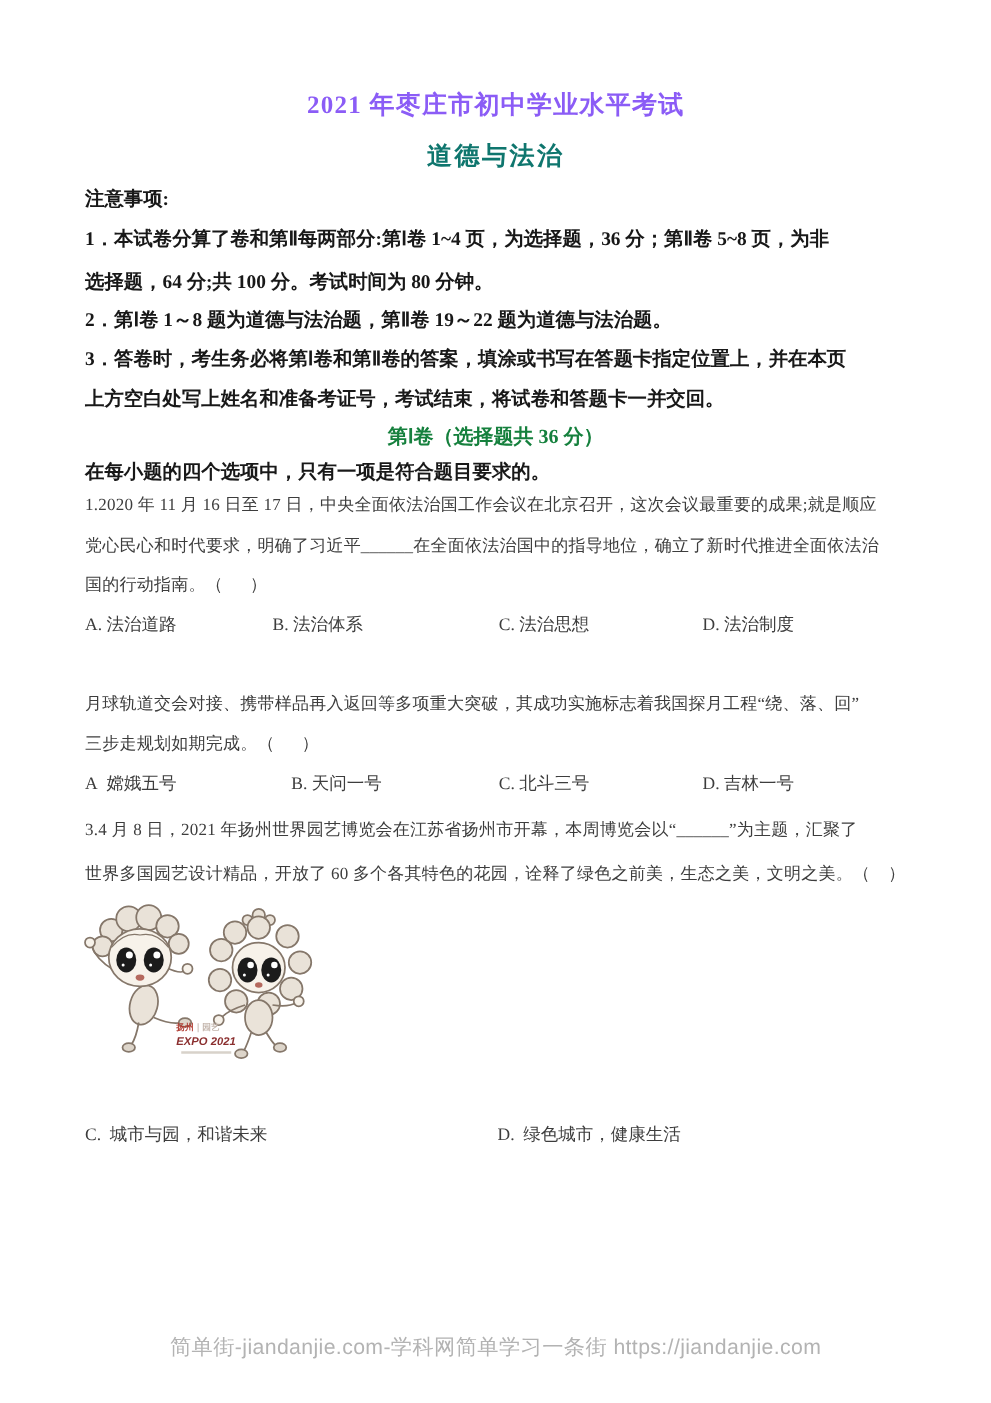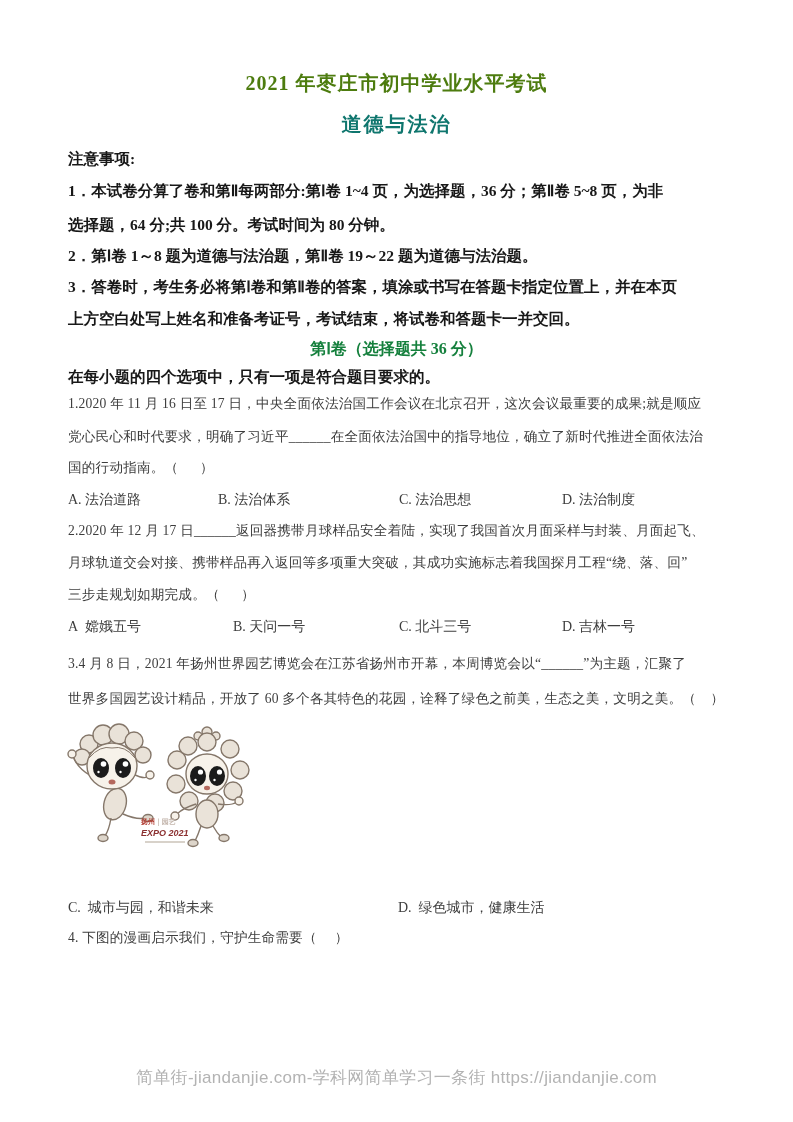--- a/index.html
+++ b/index.html
@@ -1,19 +1,19 @@
 <!DOCTYPE html>
 <html><head>
 <meta charset="utf-8">
 <style>
   html,body{margin:0;padding:0;background:#ffffff;}
   .page{position:relative;width:793px;height:1122px;background:#ffffff;overflow:hidden;
         font-family:"Liberation Serif", serif;color:#1c1c1c;}
   .center{position:absolute;left:0;right:0;text-align:center;white-space:nowrap;}
-  .doc-title{top:70px;font-size:20px;font-weight:bold;letter-spacing:1px;color:#4d7c0f;}
+  .doc-title{top:70px;font-size:20px;font-weight:bold;letter-spacing:1px;color:#8b5cf6;}
   .doc-subtitle{top:111px;font-size:20px;font-weight:bold;letter-spacing:2px;color:#0f766e;}
   .ln{position:absolute;left:68px;right:40px;white-space:nowrap;}
   .notice{font-size:15.5px;font-weight:bold;color:#181818;}
   .sec-head{top:339px;font-size:16px;font-weight:bold;color:#15803d;}
   .sec-note{top:367px;font-size:15.5px;font-weight:bold;color:#181818;}
   .q{font-size:13.6px;font-weight:normal;color:#3d3d3d;letter-spacing:0.2px;}
   .opt{position:absolute;white-space:nowrap;font-size:14px;color:#3d3d3d;}
   .optrow{position:absolute;left:68px;right:40px;height:20px;}
   .mascots{position:absolute;left:55px;top:718px;width:210px;height:142px;}
   .footer{top:1066px;font-family:"Liberation Sans", sans-serif;font-size:17px;
@@ -40,21 +40,20 @@
   <div class="ln q" style="top:395px">1.2020 年 11 月 16 日至 17 日，中央全面依法治国工作会议在北京召开，这次会议最重要的成果;就是顺应</div>
   <div class="ln q" style="top:428px">党心民心和时代要求，明确了习近平______在全面依法治国中的指导地位，确立了新时代推进全面依法治</div>
   <div class="ln q" style="top:459px">国的行动指南。（&nbsp;&nbsp;&nbsp;&nbsp;&nbsp;&nbsp;）</div>
   <div class="optrow" style="top:491px">
     <span class="opt" style="left:0px">A.&nbsp;法治道路</span>
     <span class="opt" style="left:150px">B.&nbsp;法治体系</span>
     <span class="opt" style="left:331px">C.&nbsp;法治思想</span>
     <span class="opt" style="left:494px">D.&nbsp;法治制度</span>
   </div>
 
-  <div class="ln q" style="top:522px">2.2020 年 12 月 17 日______返回器携带月球样品安全着陆，实现了我国首次月面采样与封装、月面起飞、</div>
   <div class="ln q" style="top:586px">三步走规划如期完成。（&nbsp;&nbsp;&nbsp;&nbsp;&nbsp;&nbsp;）</div>
   <div class="ln q" style="top:554px">月球轨道交会对接、携带样品再入返回等多项重大突破，其成功实施标志着我国探月工程“绕、落、回”</div>
   <div class="optrow" style="top:618px">
     <span class="opt" style="left:0px">A&nbsp;&nbsp;嫦娥五号</span>
     <span class="opt" style="left:165px">B.&nbsp;天问一号</span>
     <span class="opt" style="left:331px">C.&nbsp;北斗三号</span>
     <span class="opt" style="left:494px">D.&nbsp;吉林一号</span>
   </div>
 
   <div class="ln q" style="top:655px">3.4 月 8 日，2021 年扬州世界园艺博览会在江苏省扬州市开幕，本周博览会以“______”为主题，汇聚了</div>
@@ -130,17 +129,16 @@
       <text x="86" y="118" font-size="9" font-weight="bold" font-style="italic" fill="#8b2f2f">EXPO 2021</text>
       <rect x="90" y="123" width="40" height="2" fill="#d8d2ca"></rect>
     </g>
   </svg>
 
   <div class="optrow" style="top:899px">
     <span class="opt" style="left:0px">C.&nbsp;&nbsp;城市与园，和谐未来</span>
     <span class="opt" style="left:330px">D.&nbsp;&nbsp;绿色城市，健康生活</span>
   </div>
 
-  <div class="ln q" style="top:929px">4. 下图的漫画启示我们，守护生命需要（&nbsp;&nbsp;&nbsp;&nbsp;&nbsp;）</div>
 
   <div class="center footer">简单街-jiandanjie.com-学科网简单学习一条街 https://jiandanjie.com</div>
 
 </div>
 
 </body></html>

